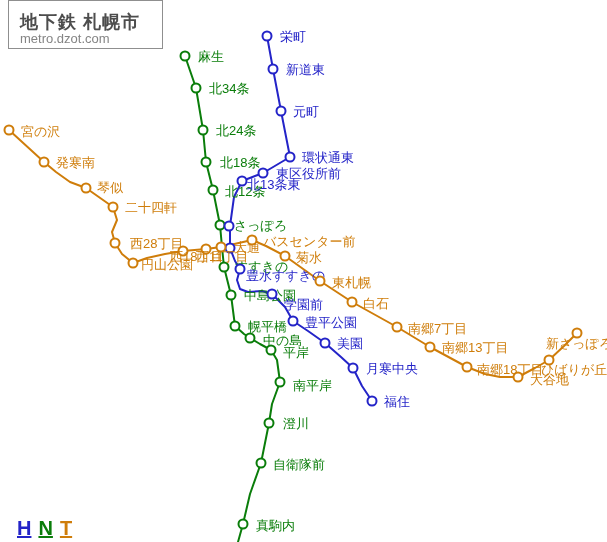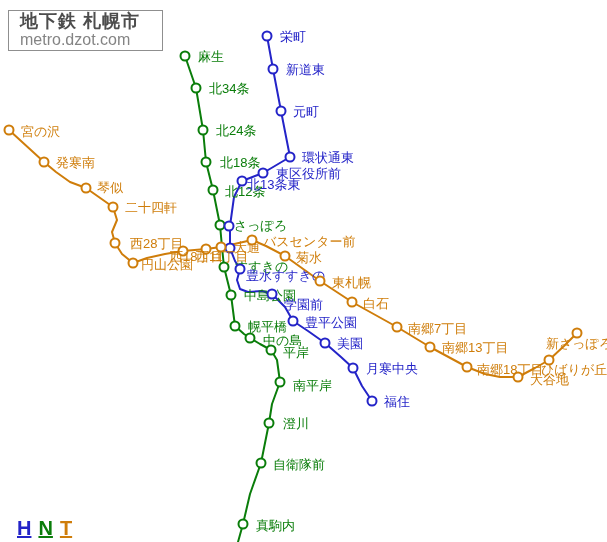--- a/index.html
+++ b/index.html
@@ -2,23 +2,23 @@
 <html><head>
 <meta charset="utf-8">
 <style>
   html,body{margin:0;padding:0;background:#fff;}
   body{width:607px;height:542px;overflow:hidden;font-family:"Liberation Sans",sans-serif;}
   #map-frame{position:relative;width:607px;height:542px;background:#fff;}
   #metro-svg{position:absolute;left:0;top:0;width:607px;height:542px;}
   #metro-svg text{font-family:"Liberation Sans",sans-serif;font-size:13px;}
   #metro-svg polyline{fill:none;stroke-width:2;stroke-linejoin:round;stroke-linecap:round;}
   #metro-svg circle{stroke-width:2;}
-  #title-box{position:absolute;left:8px;top:10px;width:142px;border:1px solid #8f8f8f;background:#fff;padding:1px 0 2px 11px;box-sizing:content-box;}
+  #title-box{position:absolute;left:8px;top:0;width:142px;border:1px solid #8f8f8f;background:#fff;padding:12px 0 2px 11px;box-sizing:content-box;}
   #title-heading{margin:0;font-size:18px;font-weight:bold;color:#4d4d4d;letter-spacing:1px;line-height:1.05;}
-  #site-url{font-size:16px;color:#848484;line-height:1.1;display:block;}
+  #site-url{font-size:13px;color:#848484;line-height:1.1;display:block;}
   #legend{position:absolute;left:17px;top:517px;font-size:20px;font-weight:bold;letter-spacing:0;}
   #legend a{text-decoration:underline;margin-right:7px;cursor:pointer;}
 </style>
 </head>
 <body>
 
 <div id="map-frame">
 
   <svg id="metro-svg" xmlns="http://www.w3.org/2000/svg" viewBox="0 0 607 542">
       <polyline points="185,56 196,88 203,130 206,162 213,190 220,225 222,247 224,267 231,295 235,326 244,334 250,338 260,344 271,350 277,360 280,382 272,404 269,423 261,463 250,494 243,524 238,542" stroke="#0a7d0a"></polyline>

